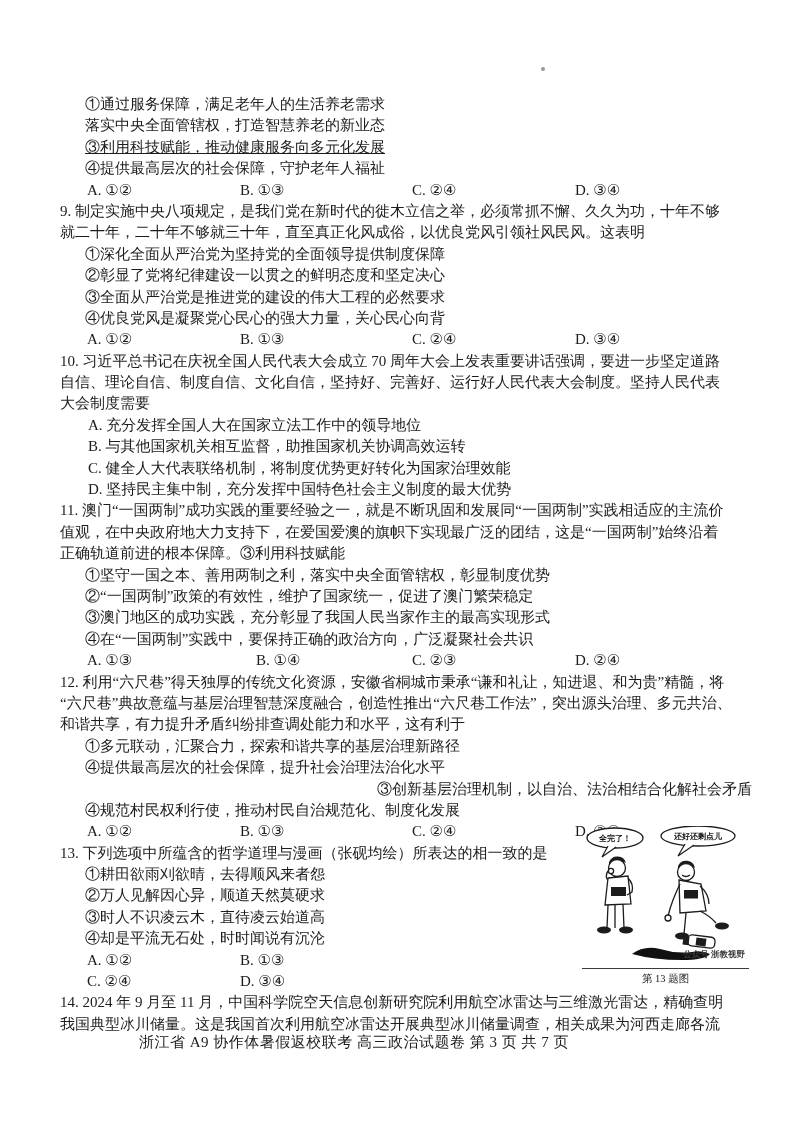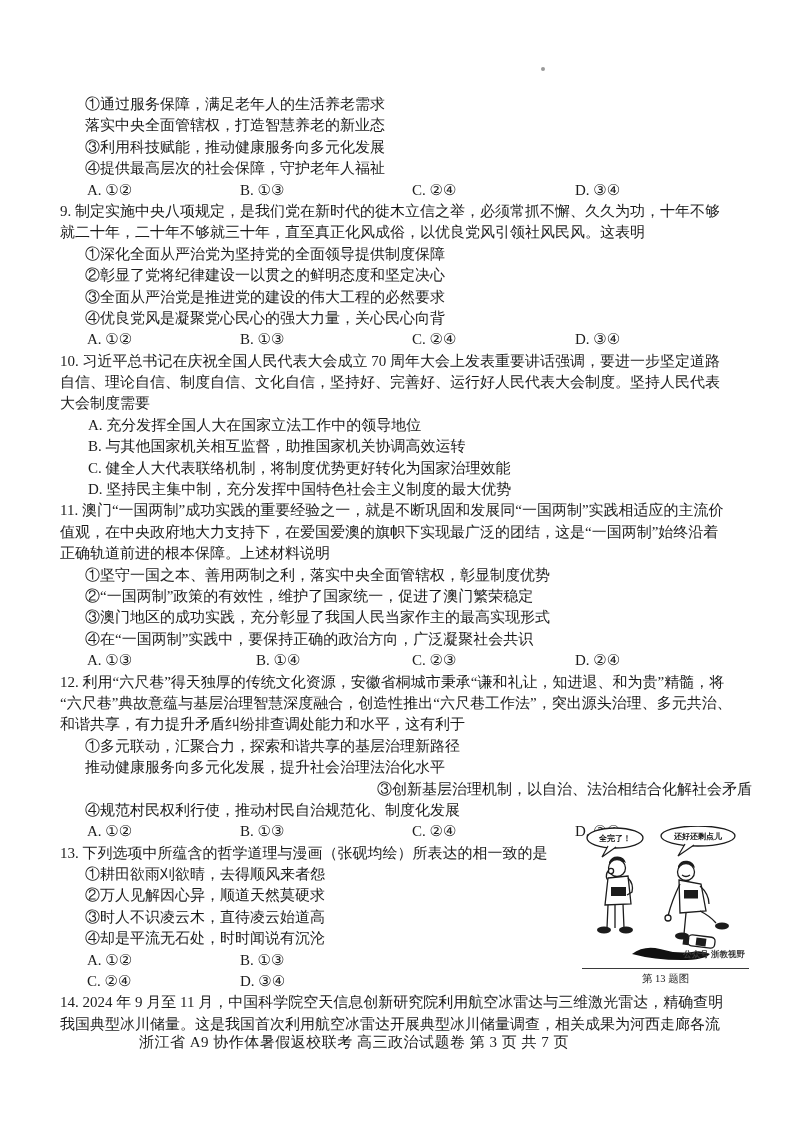--- a/index.html
+++ b/index.html
@@ -47,21 +47,21 @@
 </head>
 <body>
 
 <div class="page">
 
   <div class="top-dot"></div>
 
   <div class="doc-lines" id="doc-lines">
       <div class="line" style="padding-left: 25px;">①通过服务保障，满足老年人的生活养老需求</div>
       <div class="line" style="padding-left: 25px;">落实中央全面管辖权，打造智慧养老的新业态</div>
-      <div class="line" style="padding-left: 25px;">③利用科技赋能，推动健康服务向多元化发展</div>
+      <div class="line" style="padding-left: 25px; text-decoration: underline;">③利用科技赋能，推动健康服务向多元化发展</div>
       <div class="line" style="padding-left: 25px;">④提供最高层次的社会保障，守护老年人福祉</div>
       <div class="line">
         <span class="opt-cell" style="left: 27px;">A. ①②</span>
         <span class="opt-cell" style="left: 180px;">B. ①③</span>
         <span class="opt-cell" style="left: 352px;">C. ②④</span>
         <span class="opt-cell" style="left: 515px;">D. ③④</span>
       </div>
       <div class="line" style="padding-left: 0px;">9. 制定实施中央八项规定，是我们党在新时代的徙木立信之举，必须常抓不懈、久久为功，十年不够</div>
       <div class="line" style="padding-left: 0px;">就二十年，二十年不够就三十年，直至真正化风成俗，以优良党风引领社风民风。这表明</div>
       <div class="line" style="padding-left: 25px;">①深化全面从严治党为坚持党的全面领导提供制度保障</div>
@@ -76,36 +76,36 @@
       </div>
       <div class="line" style="padding-left: 0px;">10. 习近平总书记在庆祝全国人民代表大会成立 70 周年大会上发表重要讲话强调，要进一步坚定道路</div>
       <div class="line" style="padding-left: 0px;">自信、理论自信、制度自信、文化自信，坚持好、完善好、运行好人民代表大会制度。坚持人民代表</div>
       <div class="line" style="padding-left: 0px;">大会制度需要</div>
       <div class="line" style="padding-left: 28px;">A. 充分发挥全国人大在国家立法工作中的领导地位</div>
       <div class="line" style="padding-left: 28px;">B. 与其他国家机关相互监督，助推国家机关协调高效运转</div>
       <div class="line" style="padding-left: 28px;">C. 健全人大代表联络机制，将制度优势更好转化为国家治理效能</div>
       <div class="line" style="padding-left: 28px;">D. 坚持民主集中制，充分发挥中国特色社会主义制度的最大优势</div>
       <div class="line" style="padding-left: 0px;">11. 澳门“一国两制”成功实践的重要经验之一，就是不断巩固和发展同“一国两制”实践相适应的主流价</div>
       <div class="line" style="padding-left: 0px;">值观，在中央政府地大力支持下，在爱国爱澳的旗帜下实现最广泛的团结，这是“一国两制”始终沿着</div>
-      <div class="line" style="padding-left: 0px;">正确轨道前进的根本保障。上述材料说明</div>
+      <div class="line" style="padding-left: 0px;">正确轨道前进的根本保障。③利用科技赋能</div>
       <div class="line" style="padding-left: 25px;">①坚守一国之本、善用两制之利，落实中央全面管辖权，彰显制度优势</div>
       <div class="line" style="padding-left: 25px;">②“一国两制”政策的有效性，维护了国家统一，促进了澳门繁荣稳定</div>
       <div class="line" style="padding-left: 25px;">③澳门地区的成功实践，充分彰显了我国人民当家作主的最高实现形式</div>
       <div class="line" style="padding-left: 25px;">④在“一国两制”实践中，要保持正确的政治方向，广泛凝聚社会共识</div>
       <div class="line">
         <span class="opt-cell" style="left: 27px;">A. ①③</span>
         <span class="opt-cell" style="left: 196px;">B. ①④</span>
         <span class="opt-cell" style="left: 352px;">C. ②③</span>
         <span class="opt-cell" style="left: 515px;">D. ②④</span>
       </div>
       <div class="line" style="padding-left: 0px;">12. 利用“六尺巷”得天独厚的传统文化资源，安徽省桐城市秉承“谦和礼让，知进退、和为贵”精髓，将</div>
       <div class="line" style="padding-left: 0px;">“六尺巷”典故意蕴与基层治理智慧深度融合，创造性推出“六尺巷工作法”，突出源头治理、多元共治、</div>
       <div class="line" style="padding-left: 0px;">和谐共享，有力提升矛盾纠纷排查调处能力和水平，这有利于</div>
       <div class="line" style="padding-left: 25px;">①多元联动，汇聚合力，探索和谐共享的基层治理新路径</div>
-      <div class="line" style="padding-left: 25px;">推动健康服务向多元化发展，提升社会治理法治化水平</div>
+      <div class="line" style="padding-left: 25px;">④提供最高层次的社会保障，提升社会治理法治化水平</div>
       <div class="line" style="padding-left: 25px; text-align: right;">③创新基层治理机制，以自治、法治相结合化解社会矛盾</div>
       <div class="line" style="padding-left: 25px;">④规范村民权利行使，推动村民自治规范化、制度化发展</div>
       <div class="line">
         <span class="opt-cell" style="left: 27px;">A. ①②</span>
         <span class="opt-cell" style="left: 180px;">B. ①③</span>
         <span class="opt-cell" style="left: 352px;">C. ②④</span>
         <span class="opt-cell" style="left: 515px;">D. ③④</span>
       </div>
       <div class="line" style="padding-left: 0px;">13. 下列选项中所蕴含的哲学道理与漫画（张砚均绘）所表达的相一致的是</div>
       <div class="line" style="padding-left: 25px;">①耕田欲雨刈欲晴，去得顺风来者怨</div>

